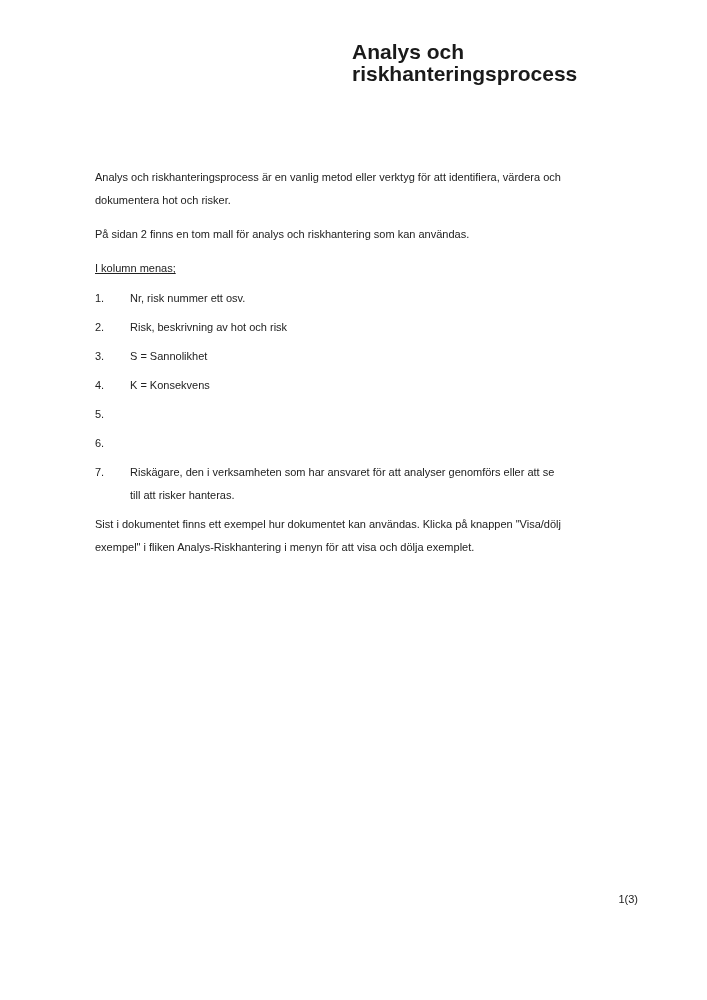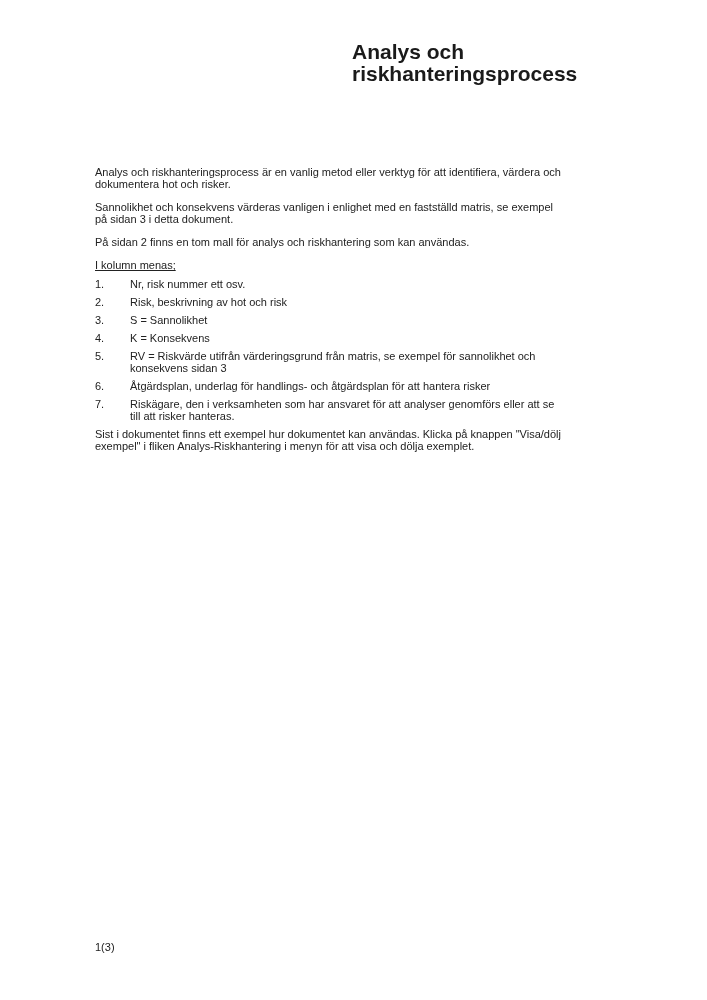--- a/index.html
+++ b/index.html
@@ -25,21 +25,21 @@
     font-weight: bold;
     white-space: pre-line;
     color: #1a1a1a;
   }
   .content {
     position: absolute;
     left: 95px;
     top: 166px;
     width: 550px;
     font-size: 11px;
-    line-height: 12px;
+    line-height: 23px;
   }
   .content p {
     margin: 0 0 11px 0;
     white-space: pre-line;
   }
   .list-intro {
     margin-bottom: 7px !important;
     text-decoration: underline;
   }
   .numbered-list {
@@ -55,38 +55,36 @@
   }
   .list-item .txt {
     white-space: pre-line;
   }
   .closing {
     margin-bottom: 0 !important;
   }
   .page-footer {
     position: absolute;
     left: 95px;
-    top: 940px;
+    top: 892px;
     width: 543px;
-    text-align: left;
+    text-align: right;
     font-size: 11px;
     line-height: 15px;
   }
 </style>
 </head>
 <body>
 
 <h1 class="doc-title">Analys och
 riskhanteringsprocess</h1>
 
 <div class="content">
   <p>Analys och riskhanteringsprocess är en vanlig metod eller verktyg för att identifiera, värdera och
 dokumentera hot och risker.</p>
-  <p>Sannolikhet och konsekvens värderas vanligen i enlighet med en fastställd matris, se exempel
-på sidan 3 i detta dokument.</p>
   <p>På sidan 2 finns en tom mall för analys och riskhantering som kan användas.</p>
 
   <p class="list-intro">I kolumn menas;</p>
 
   <div class="numbered-list">
     <div class="list-item">
       <span class="num">1.</span>
       <span class="txt">Nr, risk nummer ett osv.</span>
     </div>
     <div class="list-item">
@@ -96,26 +94,23 @@
     <div class="list-item">
       <span class="num">3.</span>
       <span class="txt">S = Sannolikhet</span>
     </div>
     <div class="list-item">
       <span class="num">4.</span>
       <span class="txt">K = Konsekvens</span>
     </div>
     <div class="list-item">
       <span class="num">5.</span>
-      <span class="txt">RV = Riskvärde utifrån värderingsgrund från matris, se exempel för sannolikhet och
-konsekvens sidan 3</span>
     </div>
     <div class="list-item">
       <span class="num">6.</span>
-      <span class="txt">Åtgärdsplan, underlag för handlings- och åtgärdsplan för att hantera risker</span>
     </div>
     <div class="list-item">
       <span class="num">7.</span>
       <span class="txt">Riskägare, den i verksamheten som har ansvaret för att analyser genomförs eller att se
 till att risker hanteras.</span>
     </div>
   </div>
 
   <p class="closing">Sist i dokumentet finns ett exempel hur dokumentet kan användas. Klicka på knappen "Visa/dölj
 exempel" i fliken Analys-Riskhantering i menyn för att visa och dölja exemplet.</p>

